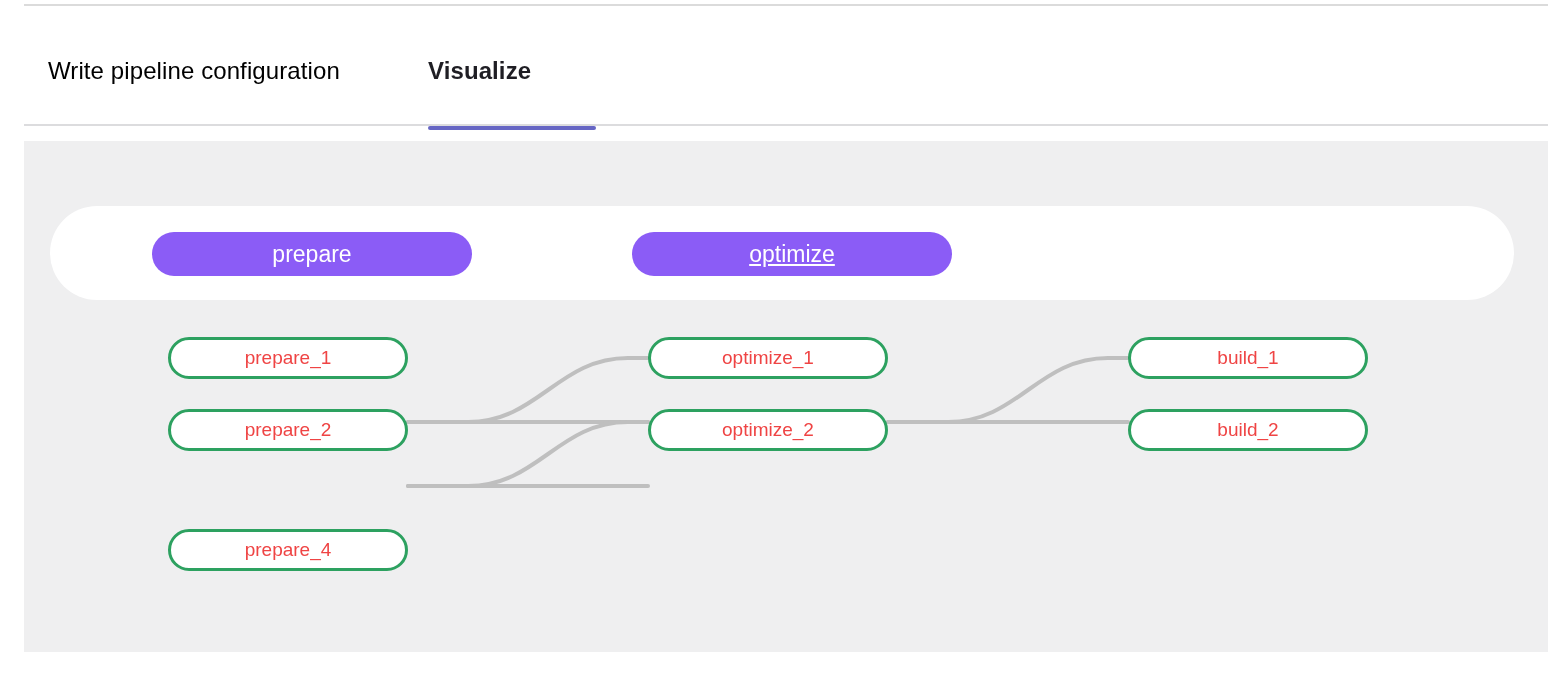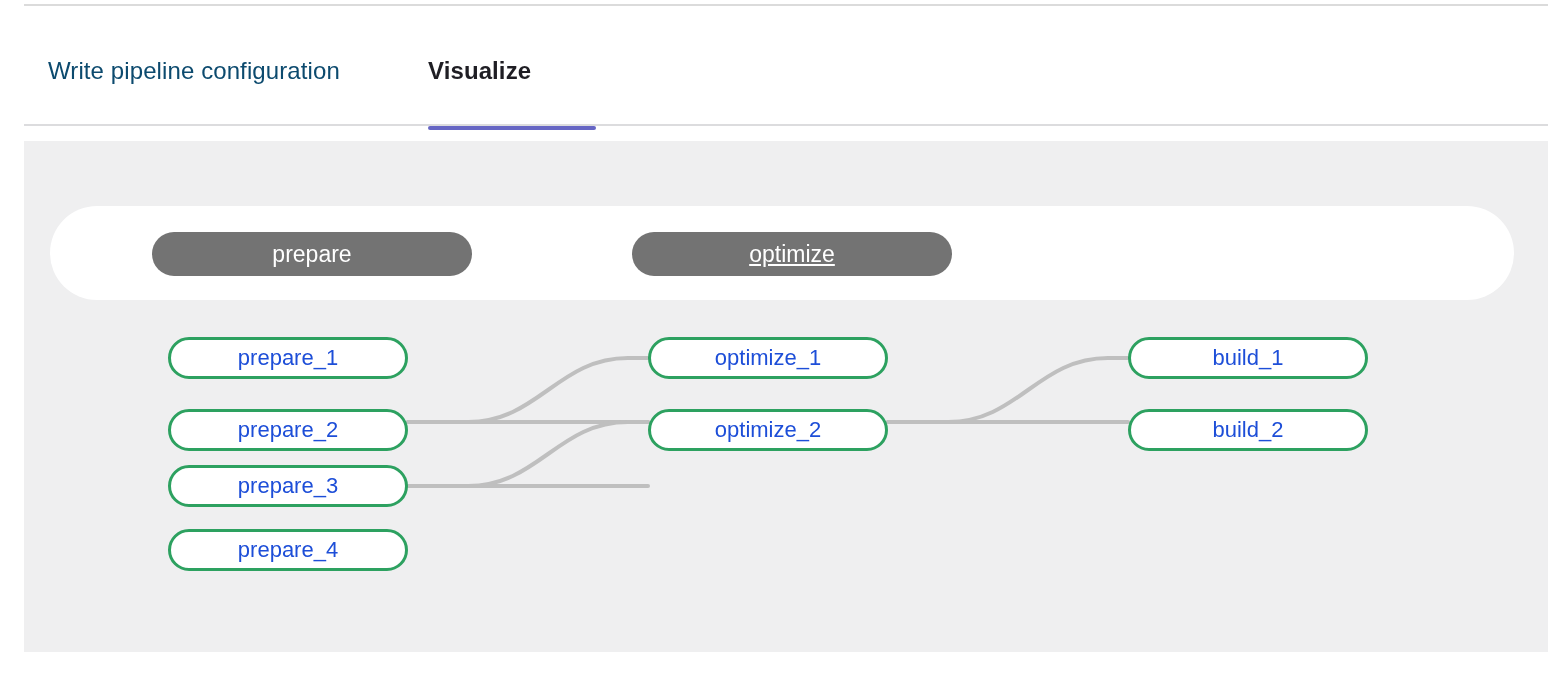--- a/index.html
+++ b/index.html
@@ -47,21 +47,21 @@
     height: 2px;
     background: #dcdcde;
   }
   .tab {
     position: absolute;
     top: 36px;
     height: 74px;
     box-sizing: border-box;
     white-space: nowrap;
     cursor: pointer;
-    color: #0c4a6e;
+    color: #000000;
     font-size: 24px;
     line-height: 30px;
     letter-spacing: 0.1px;
   }
   .tab-write {
     left: 48px;
     width: 356px;
   }
   .tab-visualize {
     left: 428px;
@@ -97,21 +97,21 @@
     top: 65px;
     width: 1464px;
     height: 94px;
     background: #ffffff;
     border-radius: 47px;
   }
   .stage-pill {
     position: absolute;
     top: 26px;
     height: 44px;
-    background: #737373;
+    background: #8b5cf6;
     border-radius: 22px;
     color: #ffffff;
     font-size: 23px;
     line-height: 44px;
     text-align: center;
     white-space: nowrap;
     overflow: hidden;
   }
   .stage-pill-0 { left: 102px; width: 320px; }
   .stage-pill-1 { left: 582px; width: 320px; text-decoration: underline; }
@@ -128,22 +128,22 @@
 
   
   .node {
     position: absolute;
     box-sizing: border-box;
     width: 240px;
     height: 42px;
     background: #ffffff;
     border: 3px solid #2da160;
     border-radius: 21px;
-    color: #1d4ed8;
-    font-size: 22px;
+    color: #ef4444;
+    font-size: 19px;
     line-height: 36px;
     text-align: center;
     white-space: nowrap;
     overflow: hidden;
     cursor: pointer;
   }
 
   .col-0 { left: 144px; }
   .col-1 { left: 624px; }
   .col-2 { left: 1104px; }
@@ -188,21 +188,20 @@
 
       <path d="M384,345 L624,345" stroke="#bfbfbf" stroke-width="4" fill="none" stroke-linecap="round"></path>
 
       <path d="M864,281 L924,281 C994,281 1014,217 1084,217 L1104,217" stroke="#bfbfbf" stroke-width="4" fill="none" stroke-linecap="round"></path>
 
       <path d="M864,281 L1104,281" stroke="#bfbfbf" stroke-width="4" fill="none" stroke-linecap="round"></path>
     </svg>
 
     <div class="node col-0 row-0">prepare_1</div>
     <div class="node col-0 row-1">prepare_2</div>
-    <div class="node col-0 row-2">prepare_3</div>
     <div class="node col-0 row-3">prepare_4</div>
 
     <div class="node col-1 row-0">optimize_1</div>
     <div class="node col-1 row-1">optimize_2</div>
 
     <div class="node col-2 row-0">build_1</div>
     <div class="node col-2 row-1">build_2</div>
 
   </div>
 </div>

